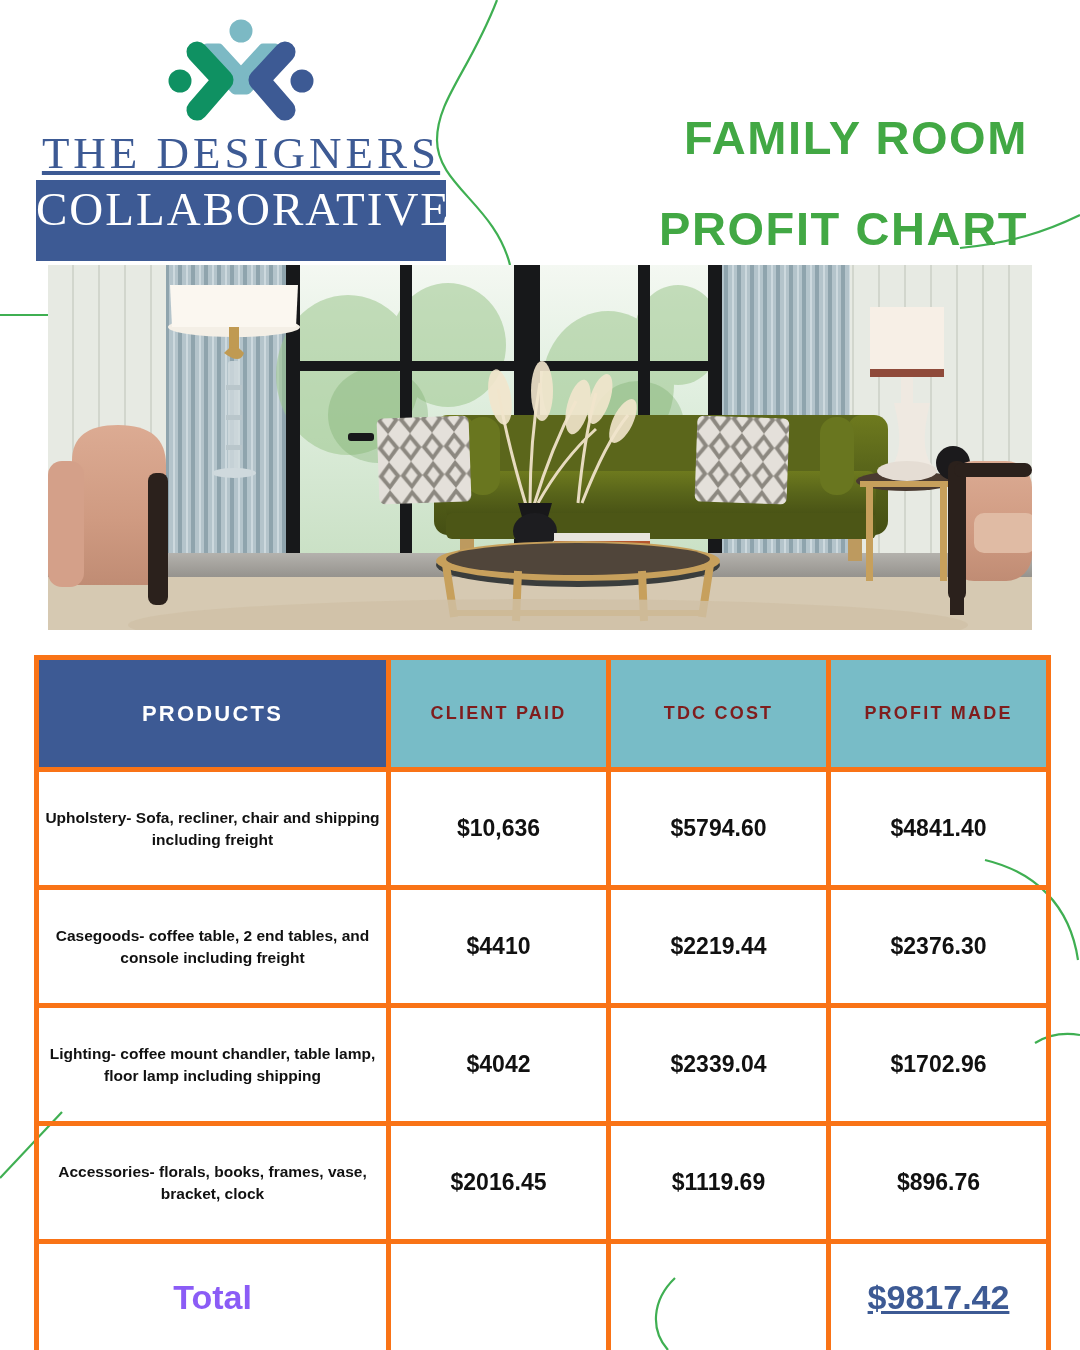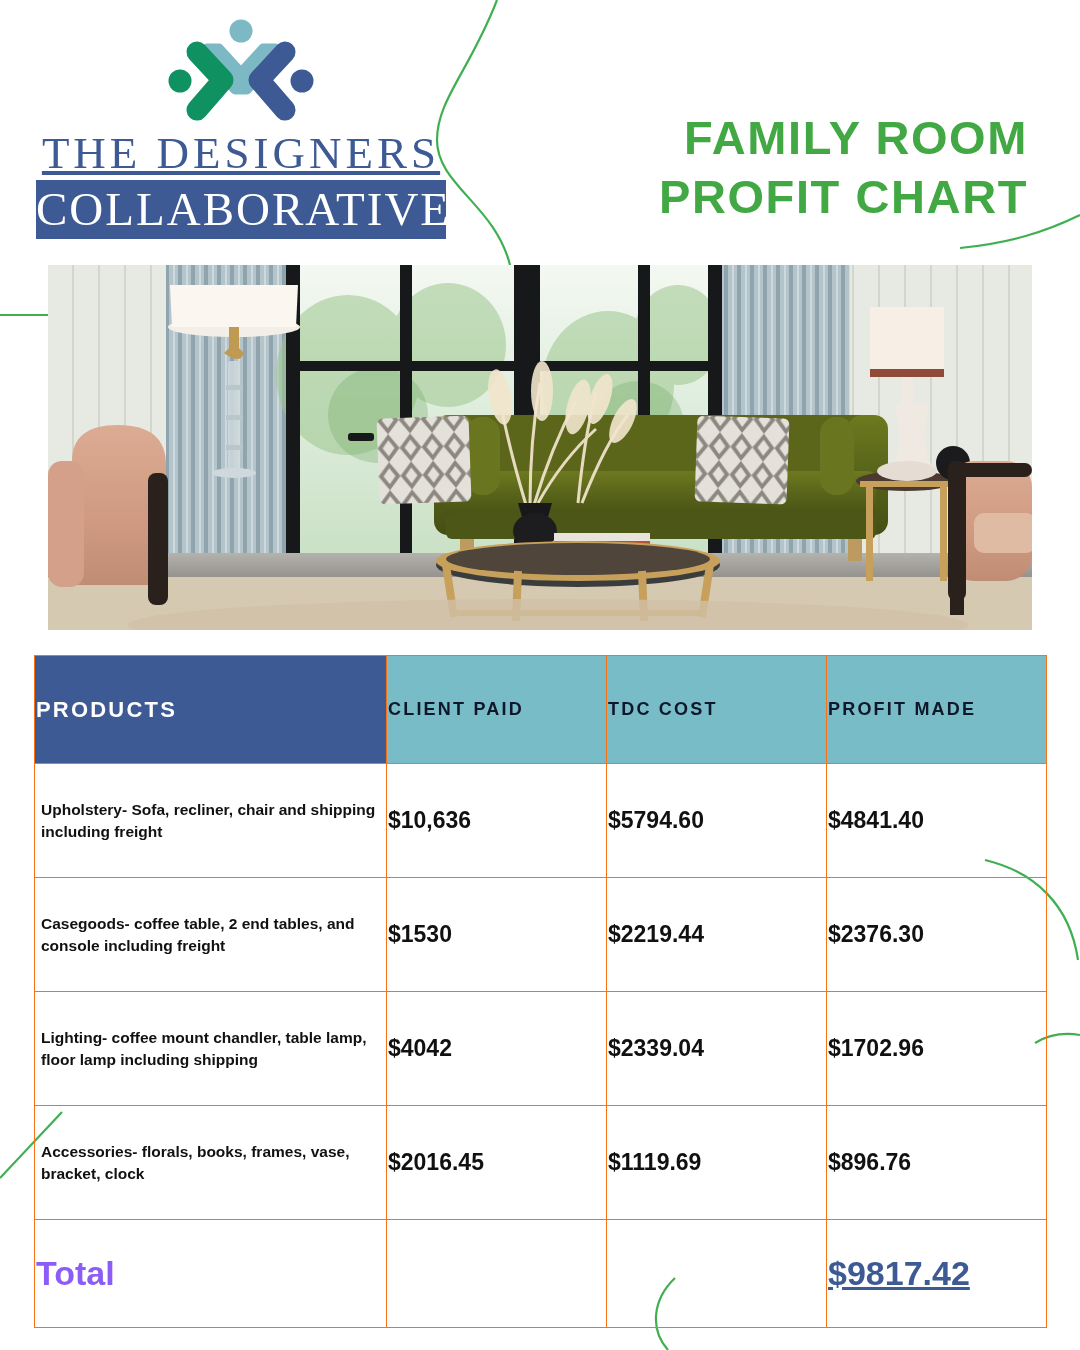--- a/index.html
+++ b/index.html
@@ -33,66 +33,67 @@
   }
   .logo-word-band{
     margin-top:2px;
     background:#3d5a94;
     color:#ffffff;
     text-align:center;
     font-family:"Liberation Serif", serif;
     font-size:47px;
     letter-spacing:2px;
     line-height:1.18;
-    padding:2px 0 2px 0;
+    padding:2px 0 24px 0;
     white-space:nowrap;
   }
 
   .title{
     position:absolute;right:52px;top:108px;width:640px;
     text-align:right;
     color:#42a844;
     font-size:47px;
     font-weight:bold;
     letter-spacing:1.6px;
     line-height:1.26;
   }
-  .title .l2{display:block;}
+  .title .l2{display:block;margin-top:32px;}
 
   
   .photo-wrap{
     position:absolute;left:48px;top:265px;width:984px;height:365px;
     overflow:hidden;background:#e9e9e6;
   }
   .photo{position:absolute;left:0;top:0;width:984px;height:365px;}
 
   
   .table-wrap{position:absolute;left:34px;top:655px;width:1012px;}
   table.profit{
     border-collapse:collapse;
     width:1012px;
     table-layout:fixed;
   }
   table.profit td{
-    border:1px solid #f97316;
+    border:5px solid #f97316;
     vertical-align:middle;
+    text-align:center;
   }
   .col1{width:352px;}
   .col2{width:220px;}
   .col3{width:220px;}
   .col4{width:220px;}
 
   .hdr-products{
     background:#3d5a94;color:#ffffff;
     height:105px;
     font-size:22px;font-weight:bold;letter-spacing:2.2px;
     font-stretch:condensed;
   }
   .hdr-teal{
-    background:#78bcc7;color:#0f172a;
+    background:#78bcc7;color:#7f1d1d;
     height:105px;
     font-size:18px;font-weight:bold;letter-spacing:2.2px;
     font-stretch:condensed;
   }
   .body-row td{height:105px;}
   .prod-cell{
     font-size:15.5px;font-weight:bold;color:#111;
     line-height:1.38;padding:4px 6px;
     font-stretch:condensed;
   }
@@ -353,21 +354,21 @@
 
         <tr class="body-row">
           <td class="prod-cell">Upholstery- Sofa, recliner, chair and shipping including freight</td>
           <td class="num-cell">$10,636</td>
           <td class="num-cell">$5794.60</td>
           <td class="num-cell">$4841.40</td>
         </tr>
 
         <tr class="body-row">
           <td class="prod-cell">Casegoods- coffee table, 2 end tables, and console  including freight</td>
-          <td class="num-cell">$1530</td>
+          <td class="num-cell">$4410</td>
           <td class="num-cell">$2219.44</td>
           <td class="num-cell">$2376.30</td>
         </tr>
 
         <tr class="body-row">
           <td class="prod-cell">Lighting- coffee mount chandler, table lamp, floor lamp  including shipping</td>
           <td class="num-cell">$4042</td>
           <td class="num-cell">$2339.04</td>
           <td class="num-cell">$1702.96</td>
         </tr>

